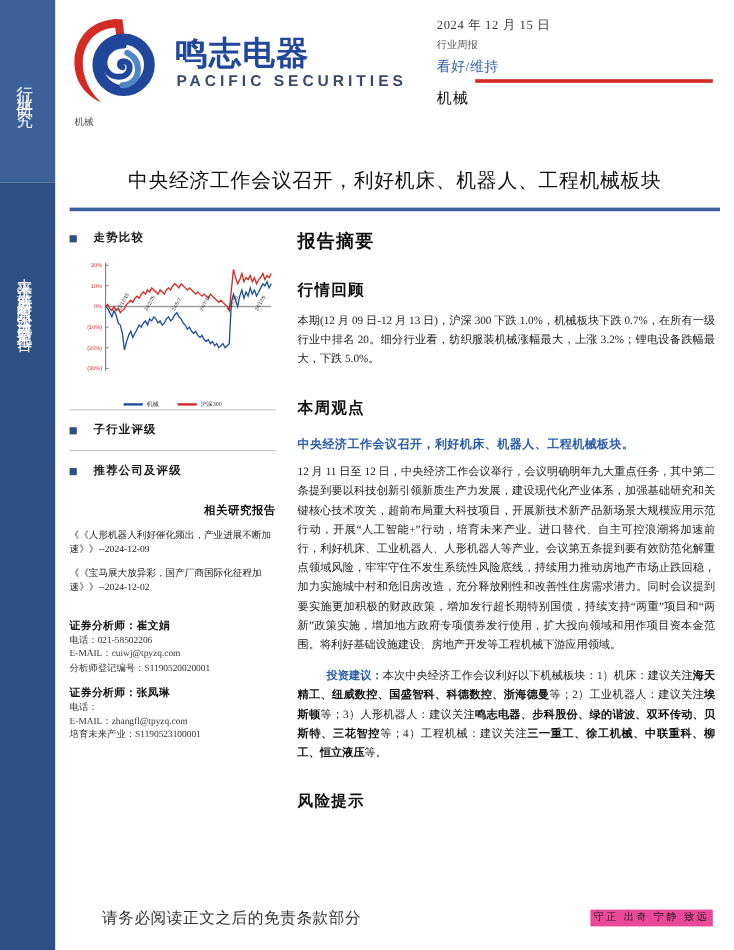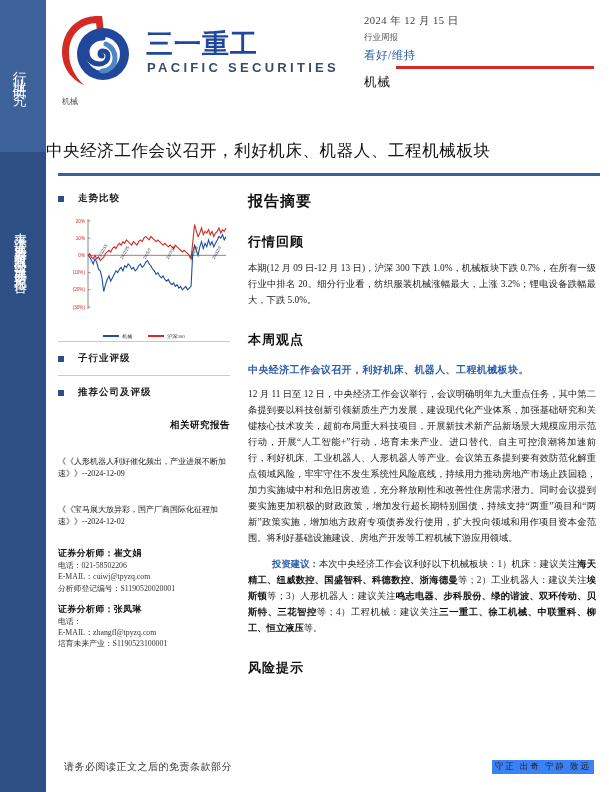--- a/index.html
+++ b/index.html
@@ -78,21 +78,21 @@
   .hdr-date { font-size: 10.5px; color: #3a3a3a; letter-spacing: .5px; }
   .hdr-type { font-size: 8.5px; color: #555; margin-top: 4px; }
   .hdr-rating { font-size: 11.5px; color: #2a5caa; margin-top: 4px; letter-spacing: .5px; }
   .hdr-rule { height: 2.5px; background: #d32b24; margin-top: 3px; margin-left: 32px; }
   .hdr-sector { font-size: 12.5px; color: #111; margin-top: 5px; letter-spacing: 1px; }
 
   
   .title-block { position: absolute; left: 46px; top: 140px; width: 566px; }
   .doc-title {
     font-size: 16.5px; color: #111; letter-spacing: .6px;
-    padding: 0 0; white-space: nowrap;
+    padding: 0 16px; white-space: nowrap; text-align: center;
   }
   .title-rule { height: 3px; background: #3a5f9e; margin: 11px 12px 0 12px; }
 
   
   .left-col { position: absolute; left: 58px; top: 192px; width: 172px; }
   .right-col { position: absolute; left: 248px; top: 192px; width: 348px; }
 
   .sec-head {
     display: flex; align-items: center;
     font-size: 9.5px; font-weight: bold; color: #1a1a1a;
@@ -108,21 +108,21 @@
   .chart-box { margin-top: 8px; width: 172px; height: 118px; position: relative; }
   .chart-box svg { display: block; }
   .legend {
     display: flex; justify-content: center; gap: 16px;
     margin-top: 2px; font-size: 5px; color: #333;
   }
   .legend-item { display: flex; align-items: center; gap: 3px; }
   .lg-line { width: 16px; height: 2px; display: inline-block; }
 
   .rel-head { font-size: 9.5px; font-weight: bold; color: #111; margin-top: 4px; letter-spacing: .5px; text-align: right; }
-  .rel-item { font-size: 8px; color: #222; line-height: 1.5; margin-top: 24px; }
+  .rel-item { font-size: 8px; color: #222; line-height: 1.5; margin-top: 8px; }
 
   .ana-name { font-size: 9px; font-weight: bold; color: #111; margin-top: 9px; letter-spacing: .3px; }
   .ana-line { font-size: 7.8px; color: #333; line-height: 1.45; }
 
   
   .h1 { font-size: 15px; font-weight: bold; color: #111; letter-spacing: 1px; }
   .h2 { font-size: 13px; font-weight: bold; color: #111; letter-spacing: 1px; margin-top: 22px; }
   .body-p {
     font-size: 9.3px; color: #1b1b1b; line-height: 1.72;
     text-align: justify; margin-top: 10px; text-indent: 0;
@@ -133,24 +133,24 @@
   }
   .inv-label { font-weight: bold; color: #2a5caa; margin-left: 24px; }
   .bold-name { font-weight: bold; color: #111; }
 
   
   .footer {
     position: absolute; left: 46px; bottom: 18px; width: 566px;
     display: flex; justify-content: space-between; align-items: center;
     padding: 0 18px;
   }
-  .foot-left { font-size: 10px; color: #333; letter-spacing: .5px; }
+  .foot-left { font-size: 13px; color: #333; letter-spacing: .5px; margin-left: 21px; }
   .foot-right {
     font-size: 8.5px; color: #222; letter-spacing: 2px;
-    background: #3b82f6; padding: 1px 3px;
+    background: #ec4899; padding: 1px 3px;
   }
 </style>
 </head>
 <body>
 
 <div class="page">
 
   <div class="sidebar">
     <div class="sb-top"></div>
     <div class="sb-bot"></div>
@@ -163,21 +163,21 @@
       <div class="logo-mark">
         <svg width="80" height="74" viewBox="0 0 80 74">
           <path d="M40 2 C16 2 4 20 4 38 C4 54 14 66 26 71 C16 62 11 50 11 39 C11 22 22 9 40 9 Z" fill="#d32b24"></path>
           <path d="M44 2 C44 2 46 14 46 24 L39 24 C39 14 38 6 36 2 Z" fill="#d32b24"></path>
           <circle cx="45" cy="40" r="26" fill="#20479b"></circle>
           <circle cx="45" cy="40" r="17" fill="#ffffff"></circle>
           <path d="M45 24 C36 24 29 30 29 38 C29 45 34 50 41 50 C46 50 50 47 50 42 C50 39 48 37 45 37 C43 37 42 38 42 40 C42 41 43 42 44 42" fill="none" stroke="#20479b" stroke-width="5" stroke-linecap="round"></path>
           <path d="M48 30 C54 33 57 38 57 44 C57 52 51 57 44 57" fill="none" stroke="#4f86c6" stroke-width="5" stroke-linecap="round"></path>
         </svg>
       </div>
-      <div class="logo-zh">三一重工</div>
+      <div class="logo-zh">鸣志电器</div>
       <div class="logo-en">PACIFIC SECURITIES</div>
     </div>
     <div class="hdr-tag">机械</div>
 
     <div class="hdr-right">
       <div class="hdr-date">2024 年 12 月 15 日</div>
       <div class="hdr-type">行业周报</div>
       <div class="hdr-rating">看好/维持</div>
       <div class="hdr-rule"></div>
       <div class="hdr-sector">机械</div>

